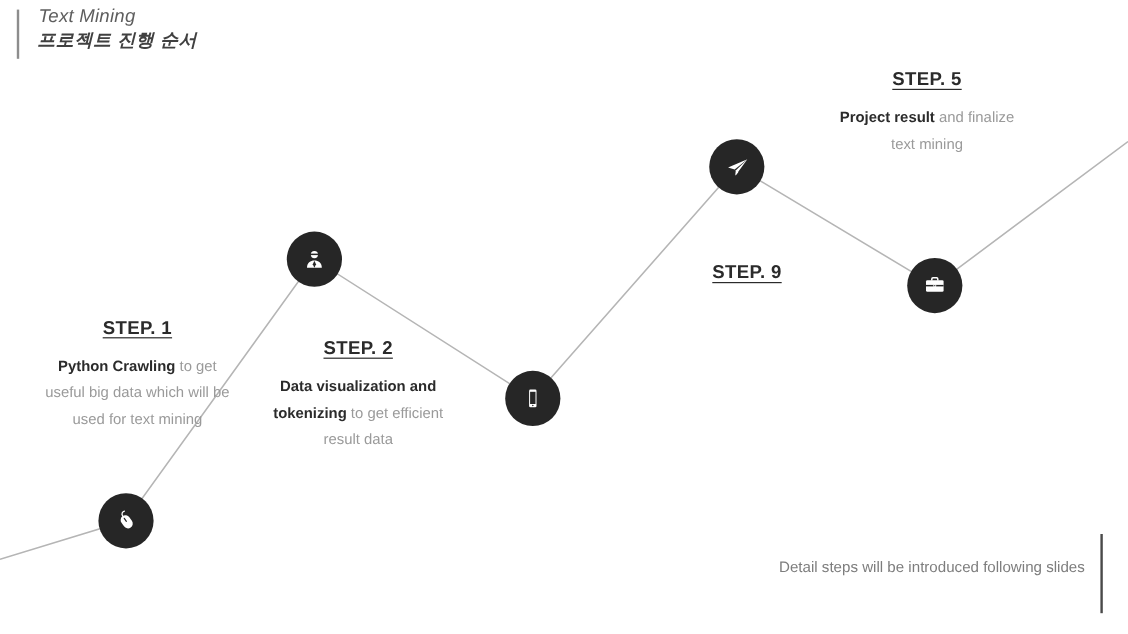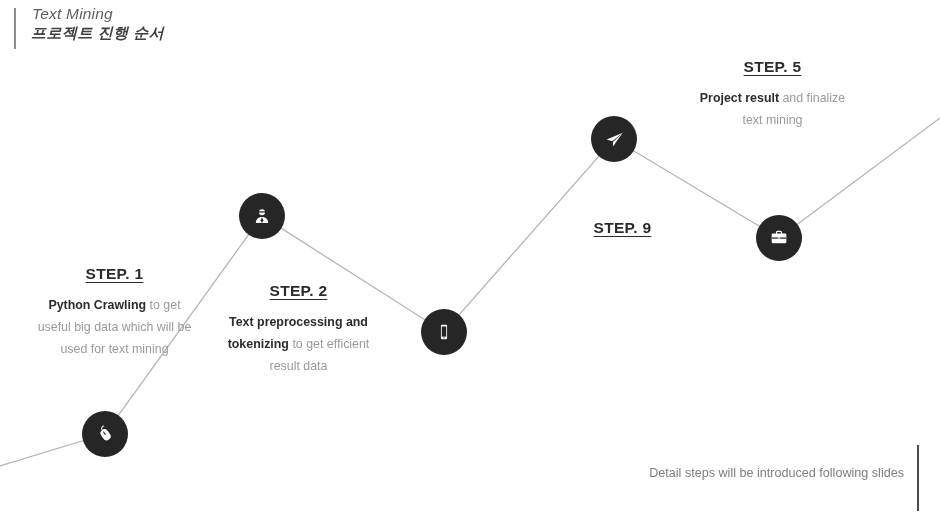--- a/index.html
+++ b/index.html
@@ -160,21 +160,21 @@
       <svg width="20" height="20" viewBox="0 0 24 24" fill="none">
         <circle cx="12" cy="7.4" r="3.6" fill="#ffffff"></circle>
         <path d="M4.6 20.5 C4.6 15.6 8 13.2 12 13.2 C16 13.2 19.4 15.6 19.4 20.5 Z" fill="#ffffff"></path>
         <rect x="6.8" y="6.4" width="10.4" height="1.5" fill="#262626"></rect>
         <path d="M12 13.6 L10.4 17 L12 20.5 L13.6 17 Z" fill="#262626"></path>
       </svg>
     </span>
   </div>
   <div class="step-block" id="block-2" style="left: 203px; top: 282px; width: 157px; margin-left: 17px;">
     <div class="step-title">STEP. 2</div>
-    <div class="step-desc"><b>Text preprocessing and tokenizing</b> to get efficient result data</div>
+    <div class="step-desc"><b>Data visualization and tokenizing</b> to get efficient result data</div>
   </div>
 
   <div class="node" id="node-3" style="left: 421px; top: 309px; background: rgb(38, 38, 38);">
     <span class="node-icon">
       <svg width="20" height="20" viewBox="0 0 24 24" fill="none">
         <rect x="8.3" y="3.2" width="7.4" height="17.6" rx="1.3" fill="#ffffff"></rect>
         <rect x="9.3" y="5.4" width="5.4" height="12.2" fill="#262626"></rect>
         <circle cx="12" cy="19.1" r="0.75" fill="#262626"></circle>
       </svg>
     </span>

